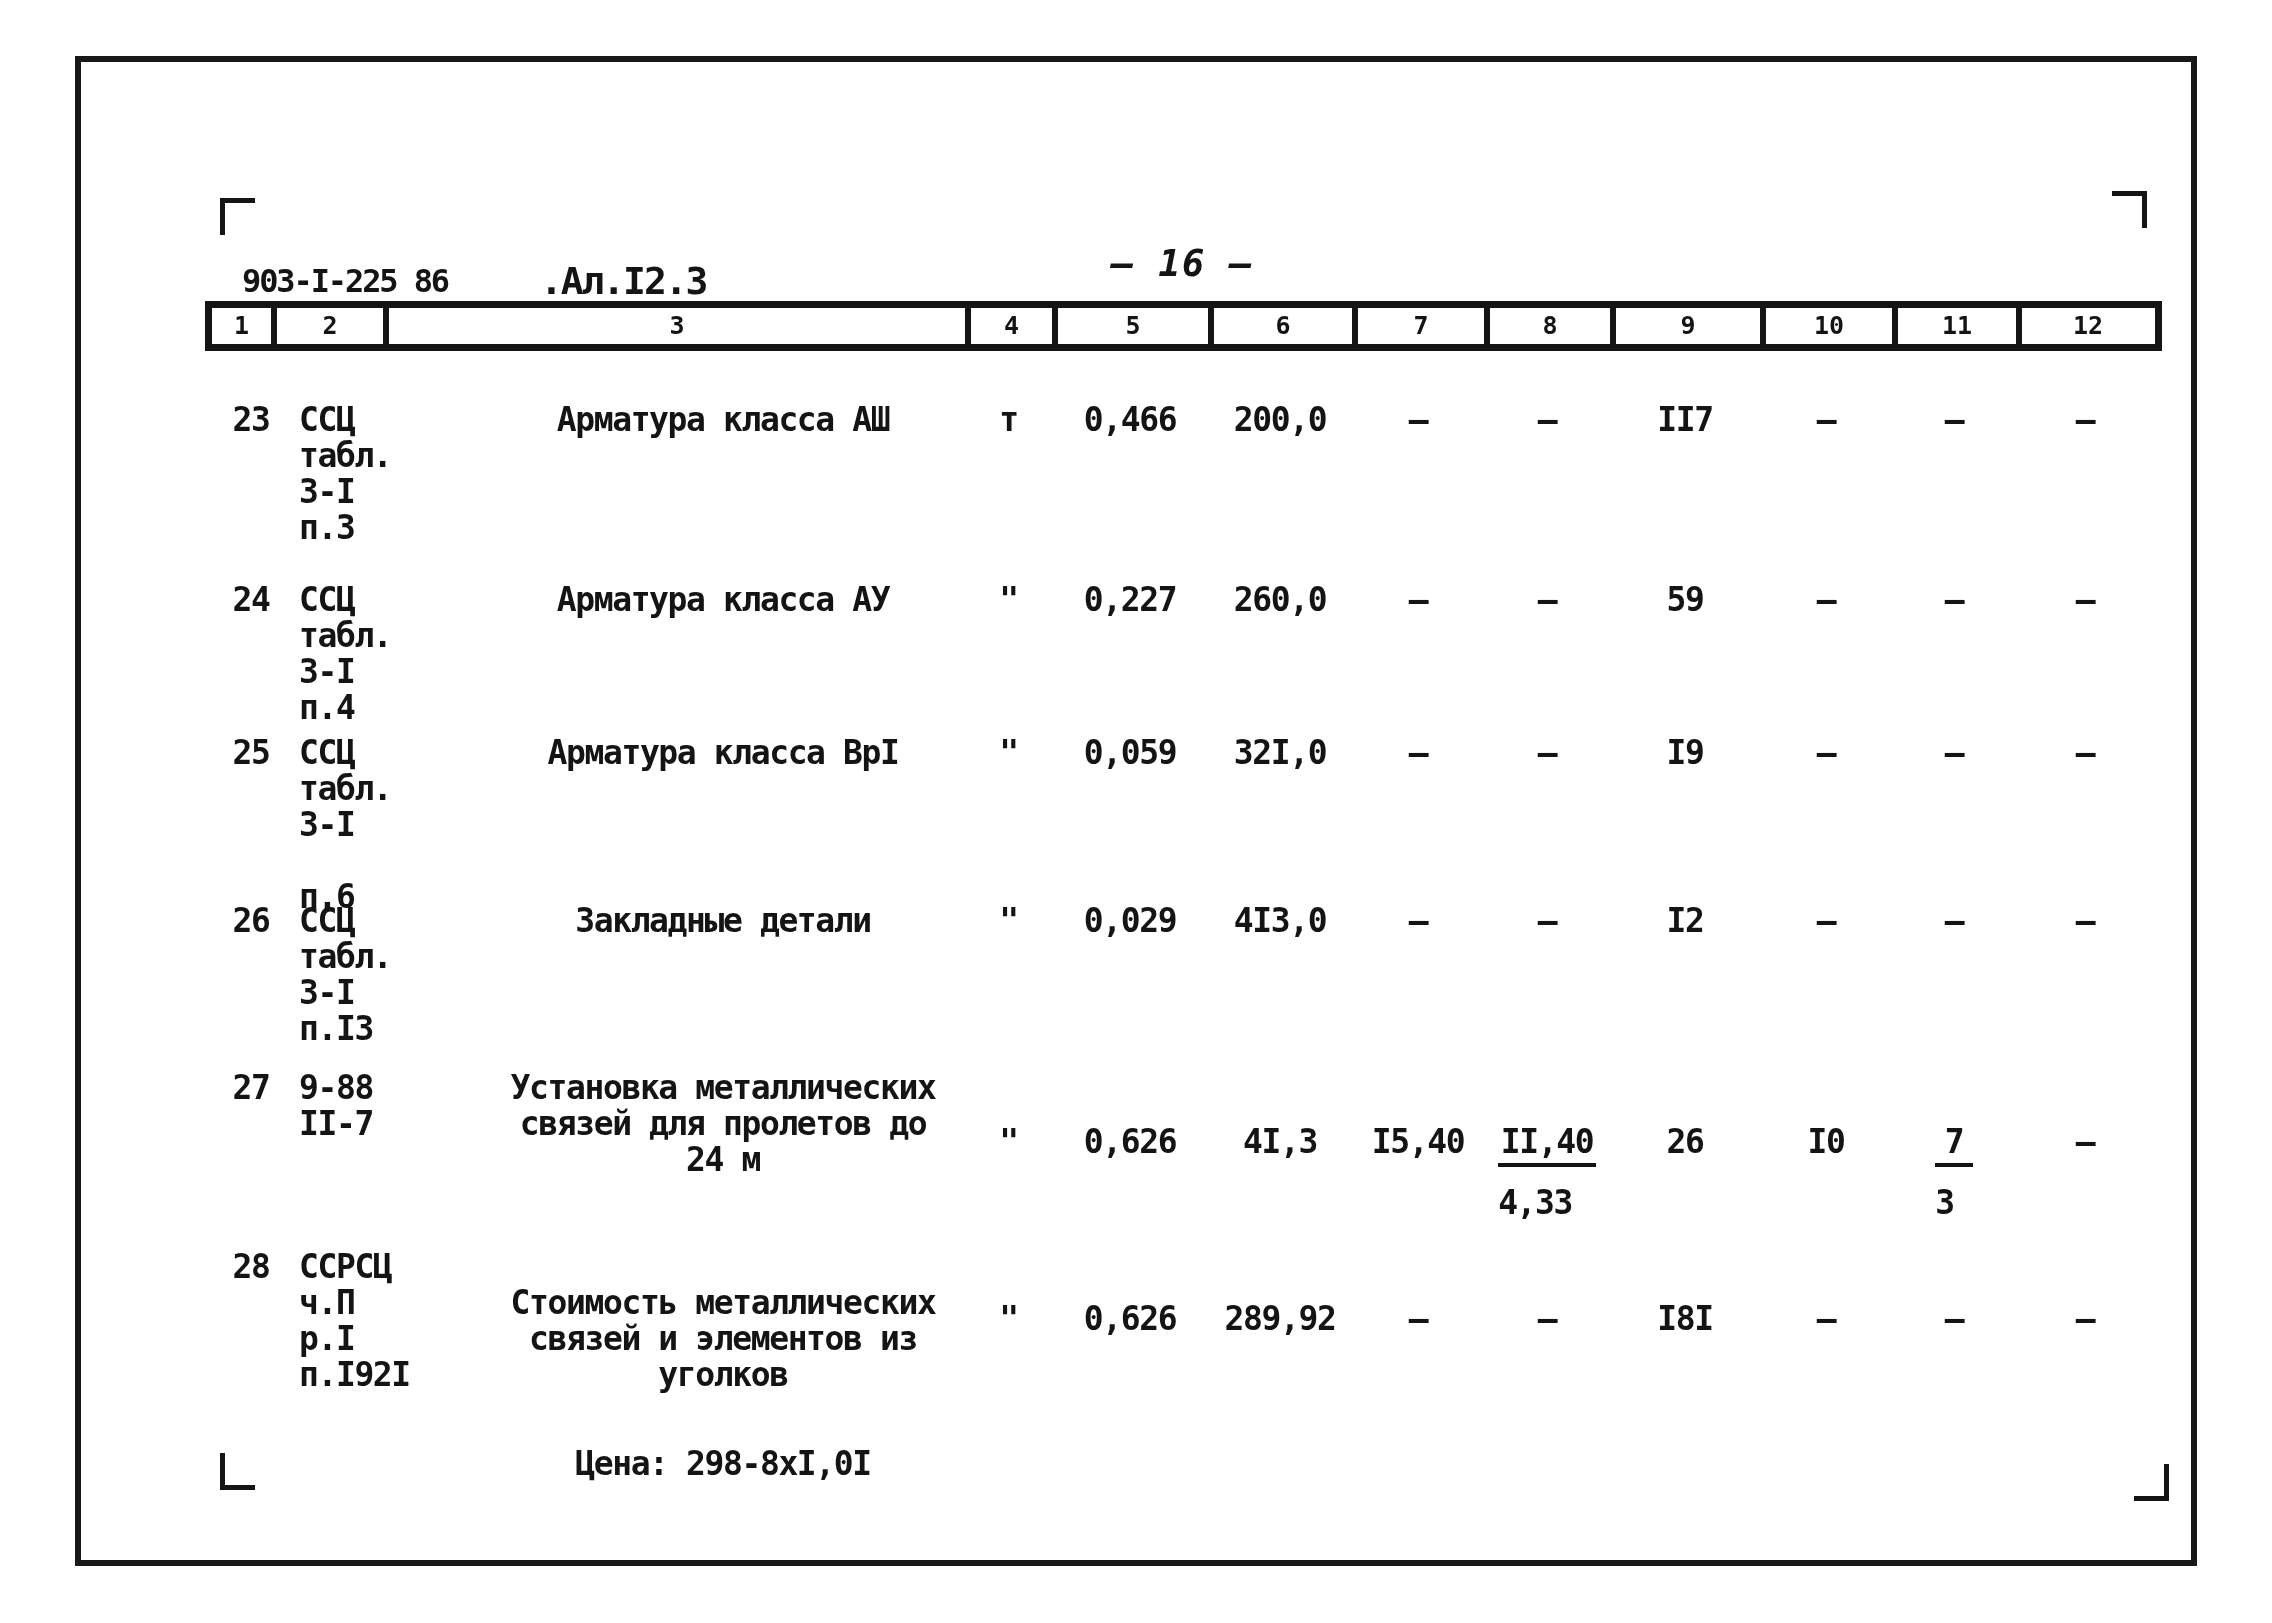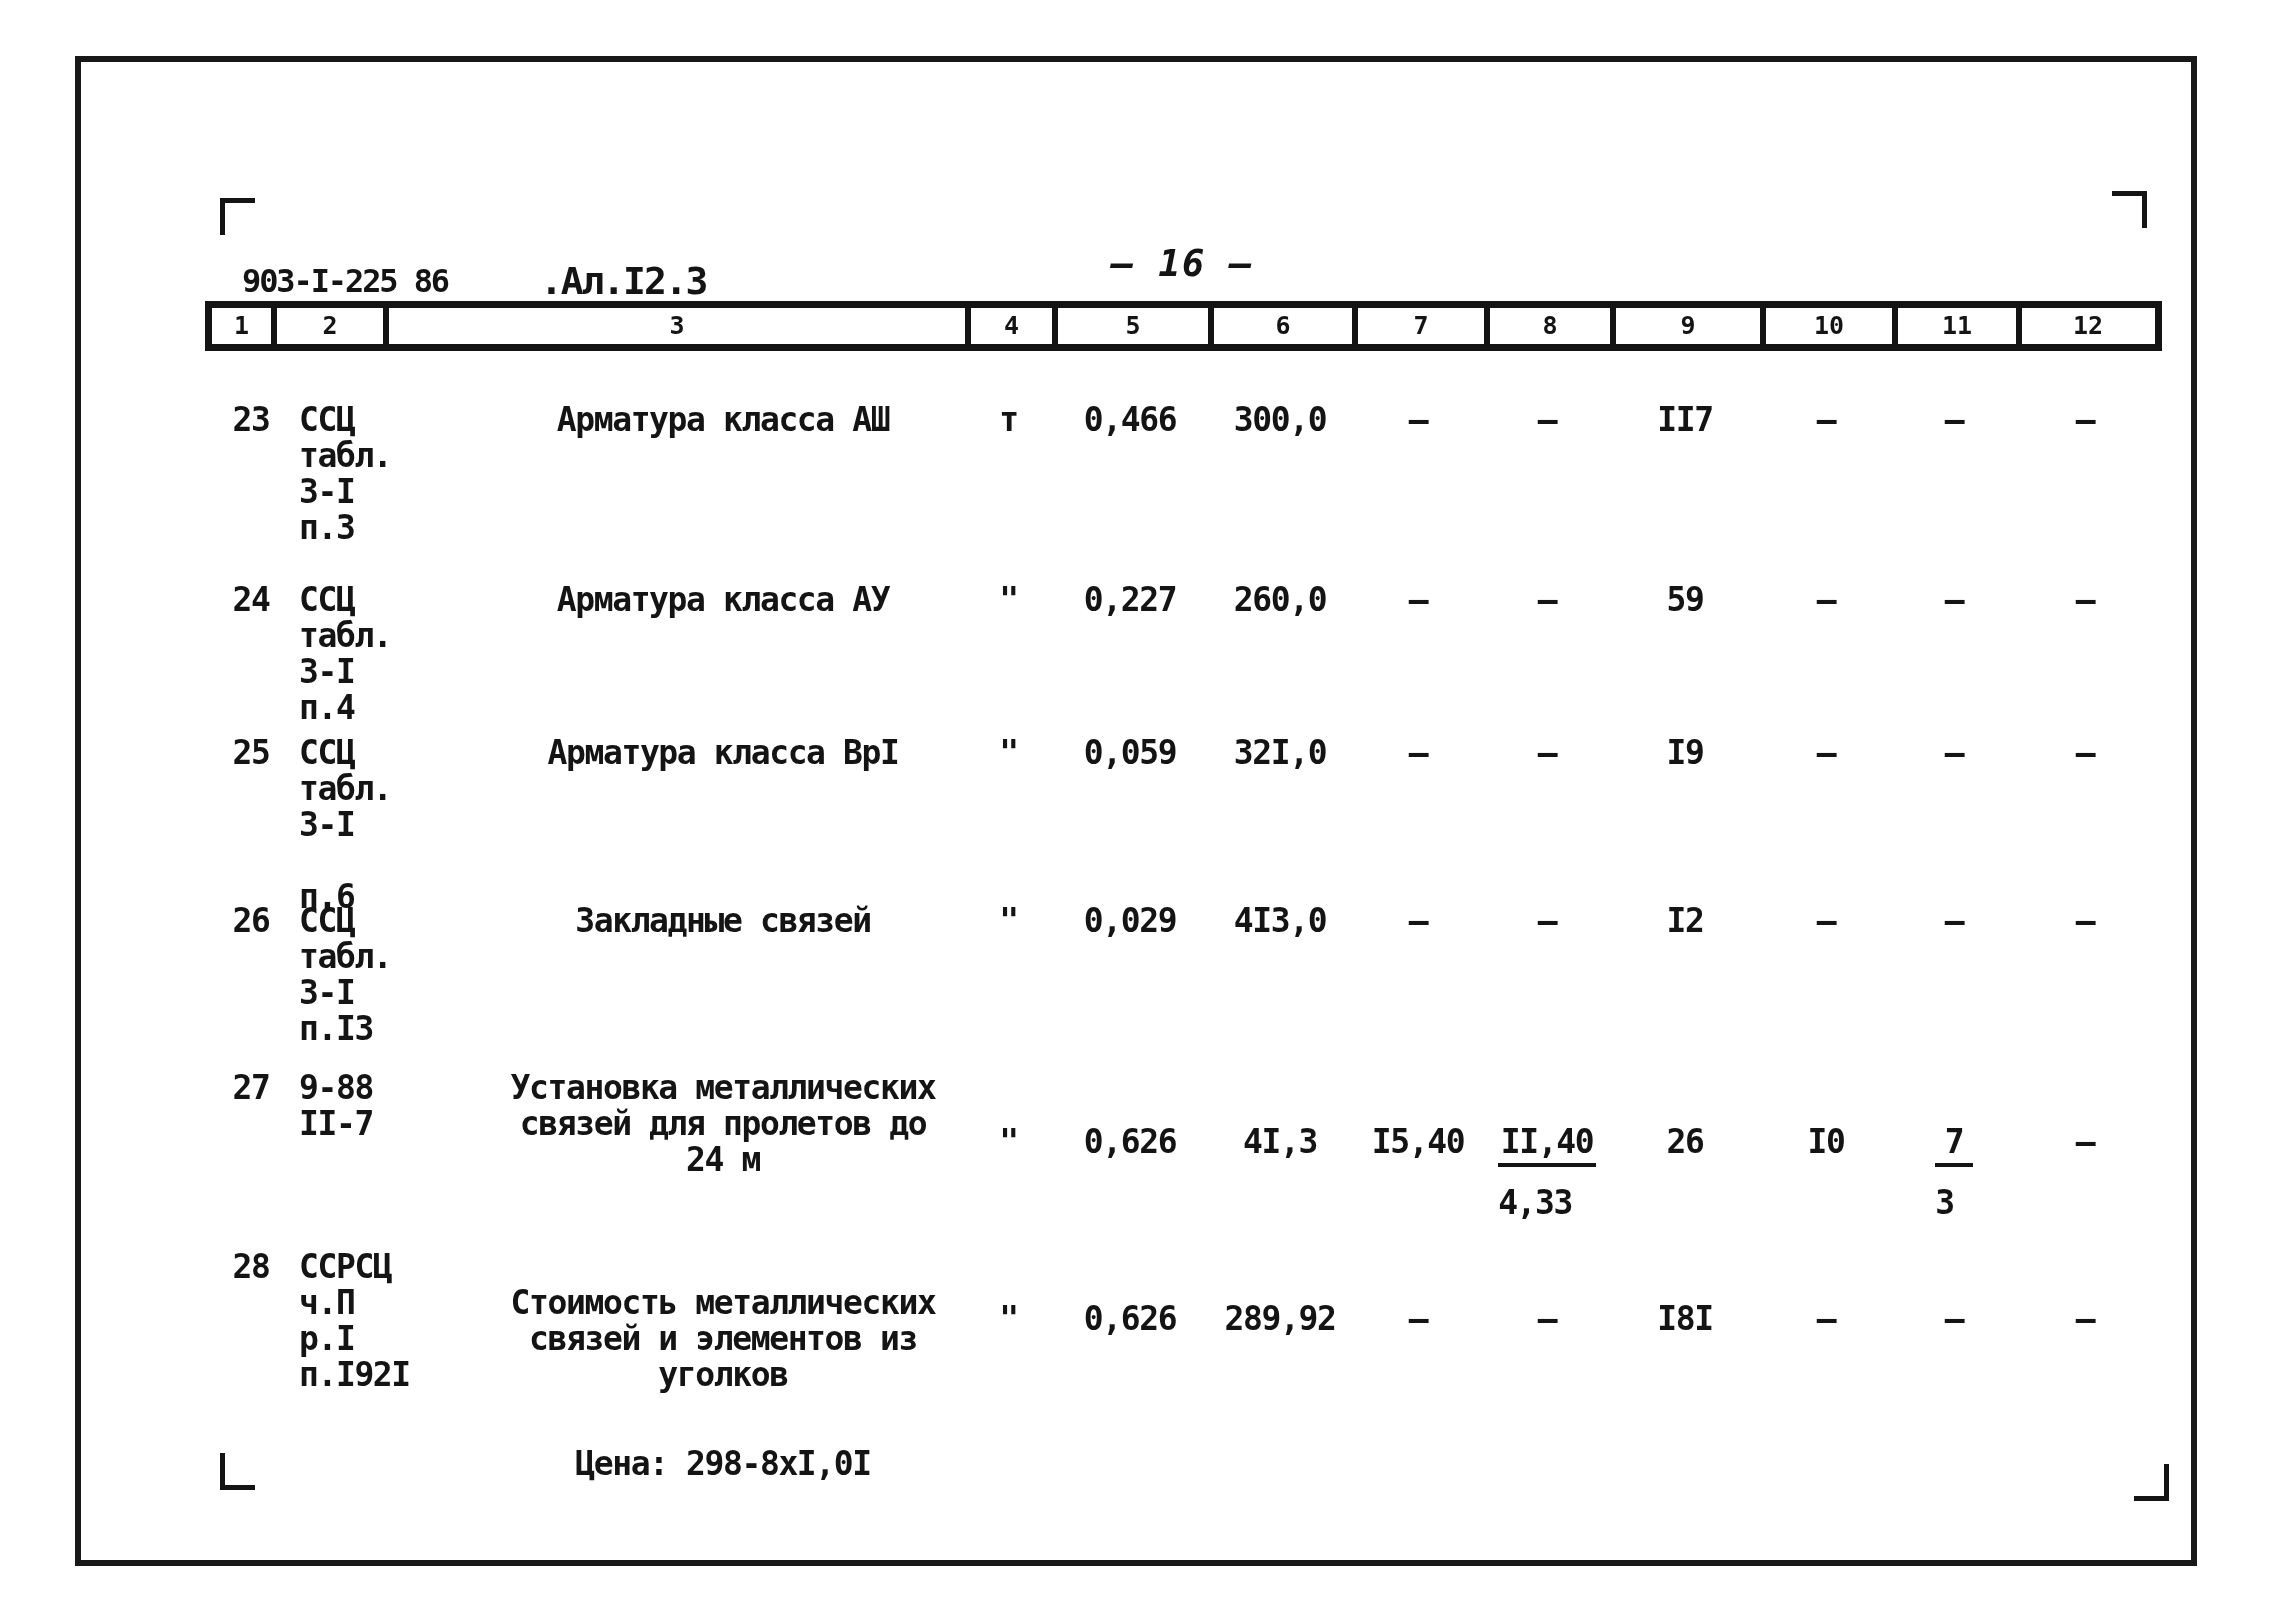--- a/index.html
+++ b/index.html
@@ -95,21 +95,21 @@
 
   <div class="trow r23">
     <div class="cell num">23</div>
     <div class="cell ref">ССЦ
 табл.
 3-I
 п.3</div>
     <div class="cell name">Арматура класса АШ</div>
     <div class="cell val">т</div>
     <div class="cell val">0,466</div>
-    <div class="cell val">300,0</div>
+    <div class="cell val">200,0</div>
     <div class="cell val">–</div>
     <div class="cell val">–</div>
     <div class="cell val">II7</div>
     <div class="cell val">–</div>
     <div class="cell val c11">–</div>
     <div class="cell val">–</div>
   </div>
 
   <div class="trow r24">
     <div class="cell num">24</div>
@@ -147,21 +147,21 @@
     <div class="cell val c11">–</div>
     <div class="cell val">–</div>
   </div>
 
   <div class="trow r26">
     <div class="cell num">26</div>
     <div class="cell ref">ССЦ
 табл.
 3-I
 п.I3</div>
-    <div class="cell name">Закладные связей</div>
+    <div class="cell name">Закладные детали</div>
     <div class="cell val">"</div>
     <div class="cell val">0,029</div>
     <div class="cell val">4I3,0</div>
     <div class="cell val">–</div>
     <div class="cell val">–</div>
     <div class="cell val">I2</div>
     <div class="cell val">–</div>
     <div class="cell val c11">–</div>
     <div class="cell val">–</div>
   </div>

